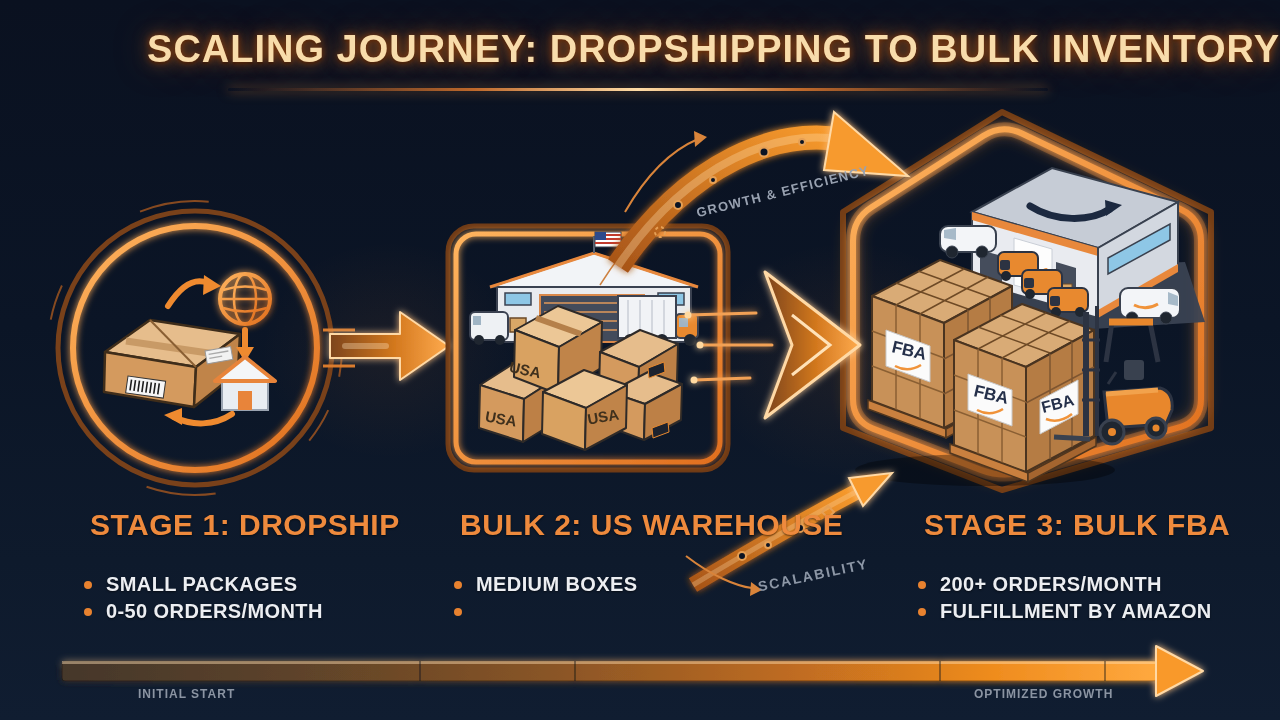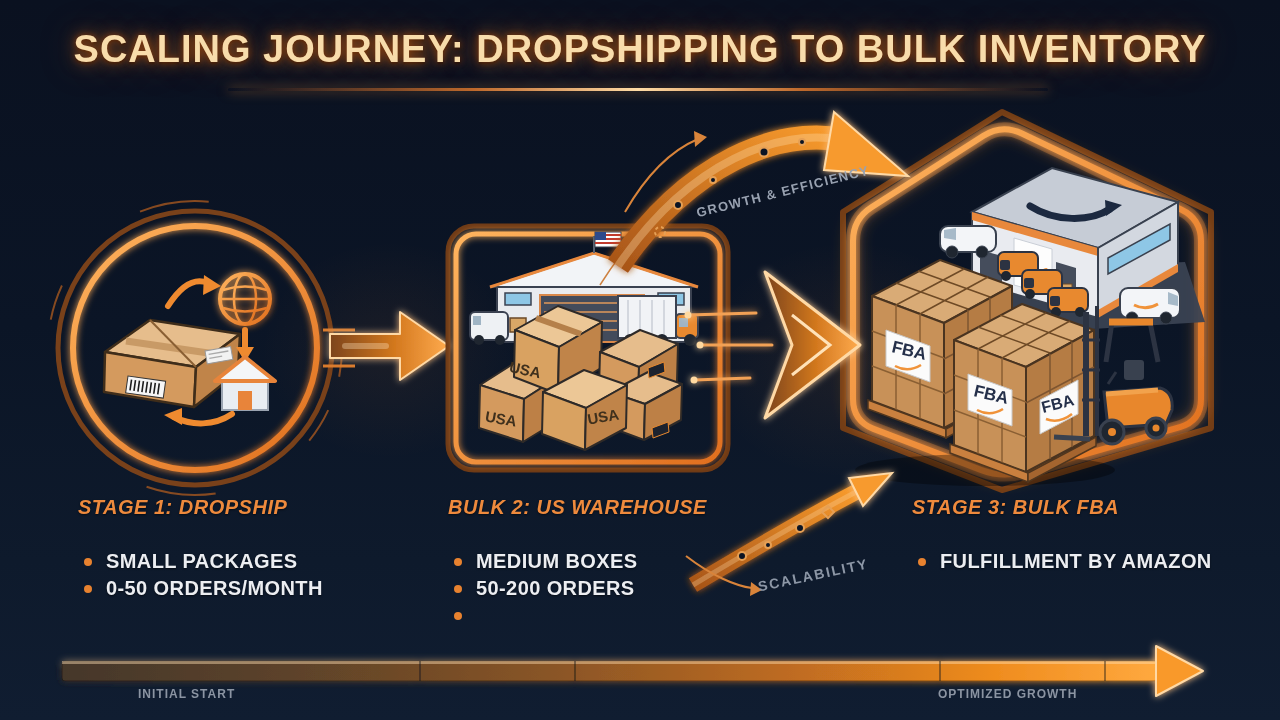--- a/index.html
+++ b/index.html
@@ -5,47 +5,46 @@
   html,body{margin:0;padding:0;background:#06090f;}
   #canvas{
     position:relative;width:1280px;height:720px;overflow:hidden;
     font-family:"Liberation Sans",sans-serif;
     background:linear-gradient(180deg,#0a1120 0%,#0b1526 45%,#0e1a2c 78%,#101d31 100%);
   }
   .bg-glow{position:absolute;border-radius:50%;pointer-events:none;}
   .bg-glow.g1{left:260px;top:240px;width:260px;height:220px;background:radial-gradient(ellipse,rgba(240,130,40,.07),transparent 70%);}
   .bg-glow.g2{left:700px;top:240px;width:300px;height:240px;background:radial-gradient(ellipse,rgba(240,130,40,.08),transparent 70%);}
   #page-title{
-    position:absolute;left:0;right:0;top:28px;text-align:center;
+    position:absolute;left:0;right:0;top:28px;text-align:right;
     font-size:38px;font-weight:bold;letter-spacing:1px;color:#f8dcab;white-space:nowrap;
     text-shadow:0 0 6px rgba(140,60,12,.9),0 0 16px rgba(255,140,40,.55),0 0 38px rgba(255,120,20,.35),0 2px 2px rgba(0,0,0,.6);
   }
   .title-underline{
     position:absolute;left:228px;top:88px;width:820px;height:3px;border-radius:2px;
     background:linear-gradient(90deg,rgba(200,100,30,0),rgba(222,120,45,.85) 30%,#ffdca6 50%,rgba(222,120,45,.85) 70%,rgba(200,100,30,0));
     box-shadow:0 0 12px rgba(255,160,60,.55);
   }
   svg{position:absolute;left:0;top:0;}
   svg text{font-family:"Liberation Sans",sans-serif;font-weight:bold;}
   .stage-col{position:absolute;white-space:nowrap;}
   .stage-col h2{
-    margin:0;font-size:20px;font-weight:bold;letter-spacing:.5px;color:#ee8a3d;
+    margin:12px;font-size:30px;font-weight:bold;letter-spacing:.5px;color:#ee8a3d;
     text-shadow:0 1px 2px rgba(0,0,0,.55);
-    font-style:italic;
   }
   .stage-col ul{list-style:none;margin:29px 0 0 6px;padding:0;text-align:center;}
   .stage-col li{display:flex;align-items:center;height:27px;font-size:20px;font-weight:bold;
     color:#eceef2;letter-spacing:.4px;text-shadow:0 1px 2px rgba(0,0,0,.55);}
   .bullet-dot{width:8px;height:8px;border-radius:50%;background:#e8822f;margin-right:14px;flex:0 0 auto;}
   .flow-label{position:absolute;font-weight:bold;white-space:nowrap;}
   #growth-label{left:694px;top:184px;transform:rotate(-14deg);font-size:13px;letter-spacing:1.3px;color:#99a2b1;}
   #scalability-label{left:757px;top:567px;transform:rotate(-12deg);font-size:14px;letter-spacing:1.8px;color:#8d97a6;}
   .timeline-label{position:absolute;top:687px;font-size:12px;font-weight:bold;letter-spacing:1px;color:#8b94a2;}
   #tl-start{left:138px;}
-  #tl-end{left:938px;}
+  #tl-end{left:974px;}
 </style>
 </head>
 <body>
 
 <div id="canvas">
   <div class="bg-glow g1"></div>
   <div class="bg-glow g2"></div>
 
   <div id="page-title">SCALING JOURNEY: DROPSHIPPING TO BULK INVENTORY</div>
   <div class="title-underline"></div>
@@ -384,33 +383,33 @@
 
   <div class="stage-col" style="left:448px;top:496px;">
     <h2>BULK 2: US WAREHOUSE</h2>
     <ul>
       <li>
           <span class="bullet-dot"></span>
           <span>MEDIUM BOXES</span>
         </li>
       <li>
           <span class="bullet-dot"></span>
-          <span>50-200 ORDERS</span>
-        </li>
-      <li>
-          <span class="bullet-dot"></span>
         </li>
     </ul>
   </div>
 
   <div class="stage-col" style="left:912px;top:496px;">
     <h2>STAGE 3: BULK FBA</h2>
     <ul>
       <li>
           <span class="bullet-dot"></span>
+          <span>200+ ORDERS/MONTH</span>
+        </li>
+      <li>
+          <span class="bullet-dot"></span>
           <span>FULFILLMENT BY AMAZON</span>
         </li>
     </ul>
   </div>
 
   <div class="timeline-label" id="tl-start">INITIAL START</div>
   <div class="timeline-label" id="tl-end">OPTIMIZED GROWTH</div>
 </div>
 
 </body></html>

